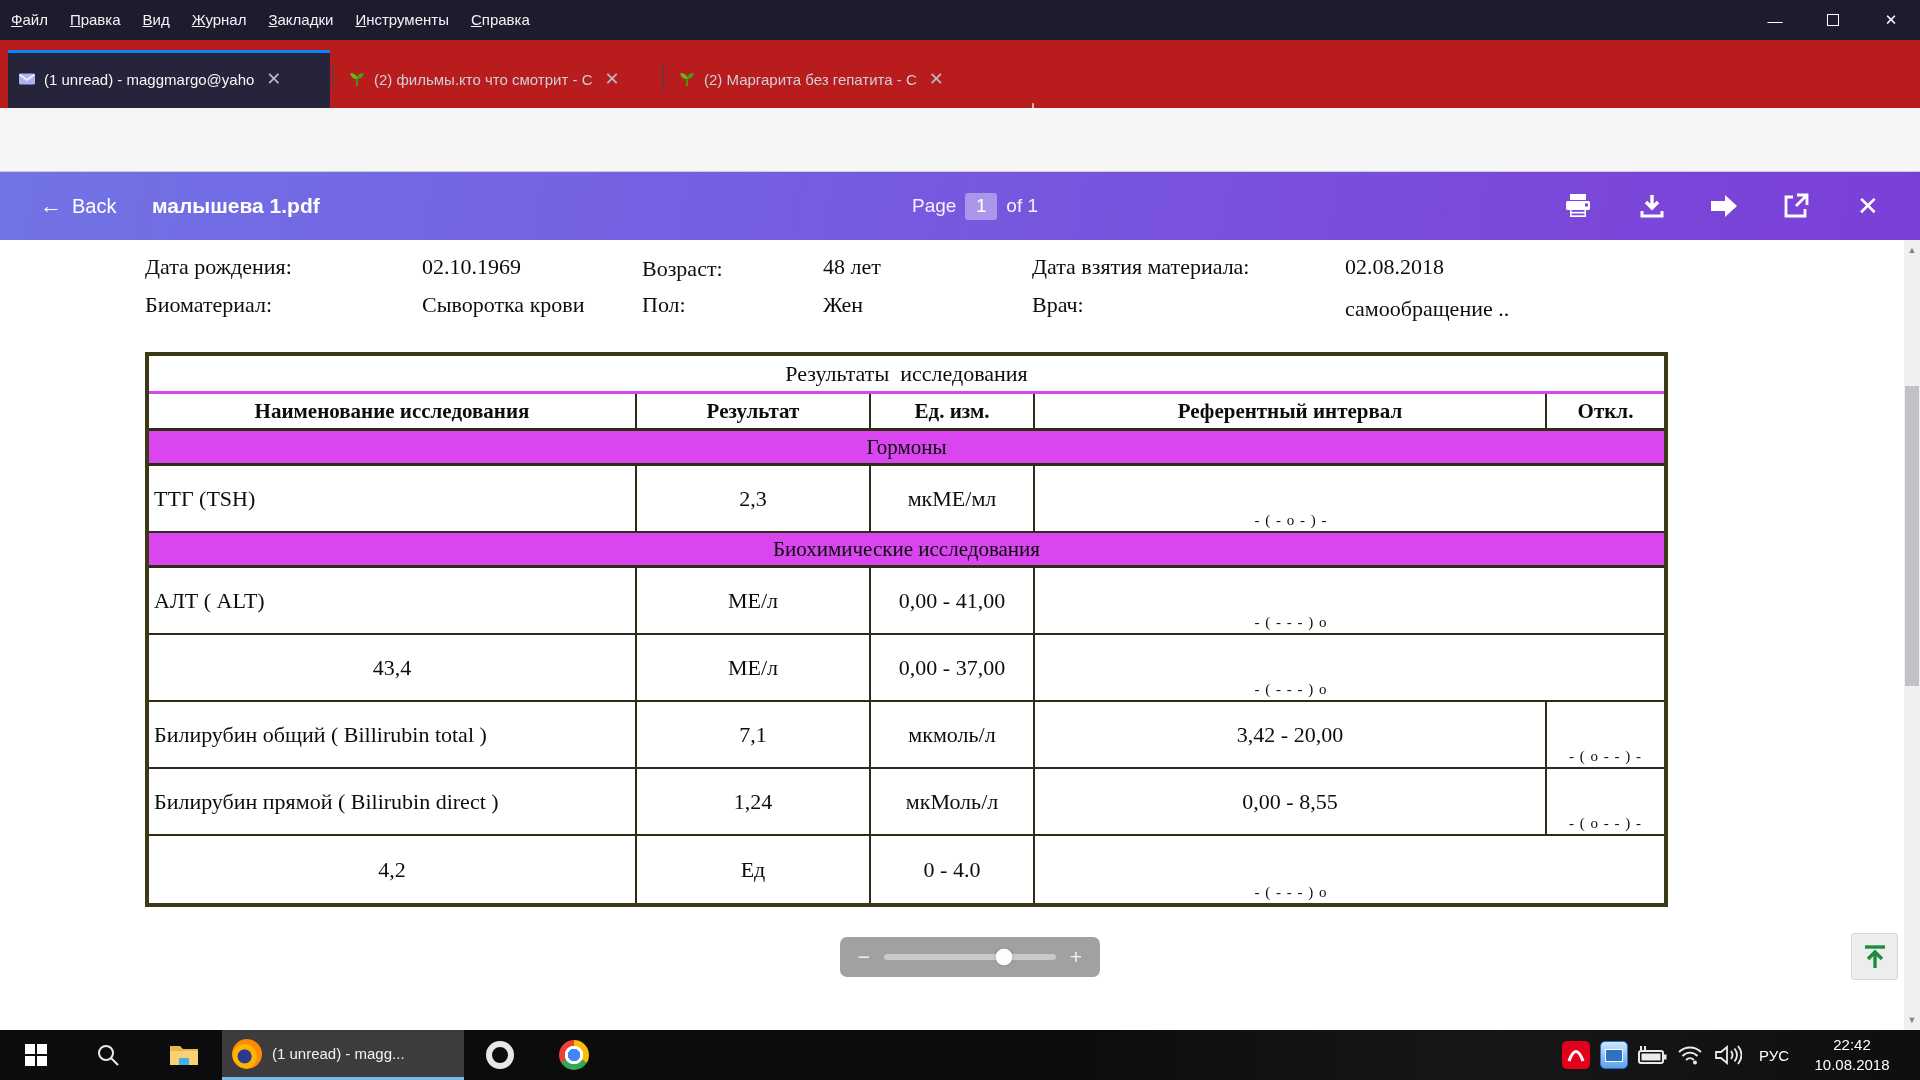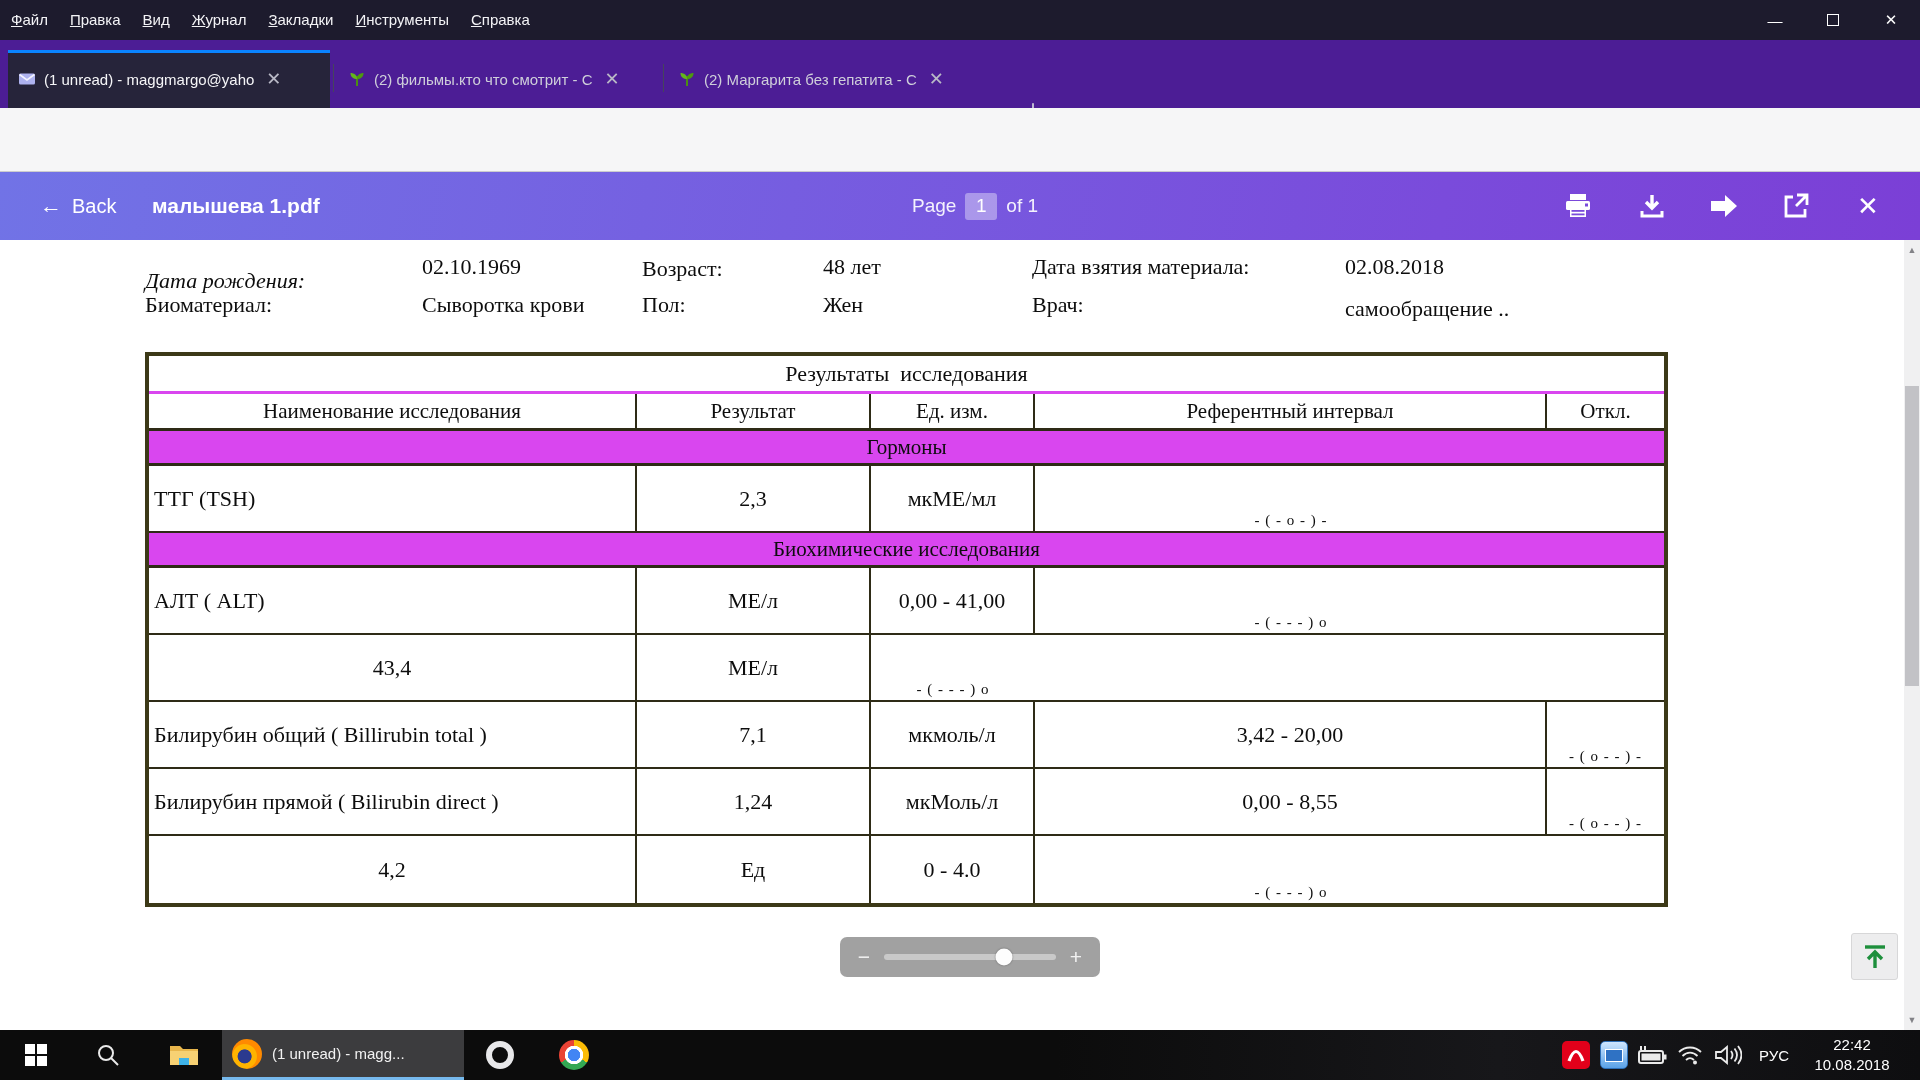--- a/index.html
+++ b/index.html
@@ -9,21 +9,21 @@
 
   
   #menubar { position:absolute; left:0; top:0; width:1920px; height:40px; background:#1d1b2d; display:flex; align-items:center; }
   .menu-item { display:inline-block; color:#f3f3f6; font-size:15px; padding:0 11px; line-height:40px; cursor:default; }
   .menu-item::first-letter { text-decoration:underline; }
   #win-controls { position:absolute; right:0; top:0; height:40px; display:flex; }
   .win-btn { width:58px; height:40px; color:#fff; font-size:15px; display:flex; align-items:center; justify-content:center; }
   .win-restore-box { width:12px; height:12px; border:1.5px solid #fff; }
 
   
-  #tabbar { position:absolute; left:0; top:40px; width:1920px; height:68px; background:#4c1d95; }
+  #tabbar { position:absolute; left:0; top:40px; width:1920px; height:68px; background:#b91c1c; }
   .tab { position:absolute; top:10px; height:58px; display:flex; align-items:center; padding:0 10px; color:#cfcfda; font-size:15px; }
   .tab.active { background:#26243a; box-shadow:inset 0 3px 0 #0a84ff; color:#f6f6f8; }
   .tab-title { white-space:nowrap; overflow:hidden; max-width:238px; margin:0 8px; }
   .tab-close { color:#b9b9c6; font-size:18px; padding:0 4px; }
   .tab-sep { position:absolute; top:24px; width:1px; height:28px; background:#46445c; }
   .favicon { width:18px; height:18px; flex:0 0 18px; }
   #new-tab { position:absolute; left:1016px; top:52px; width:34px; height:34px; color:#cfcfda; font-size:24px; display:flex; align-items:center; justify-content:center; }
 
   
   #navbar { position:absolute; left:0; top:108px; width:1920px; height:64px; background:#f6f6f7; border-bottom:1px solid #ccccce; }
@@ -56,21 +56,21 @@
 
   
   #docarea { position:absolute; left:0; top:240px; width:1904px; height:790px; background:#fff; font-family:"Liberation Serif","DejaVu Serif",serif; color:#0d0d0d; }
   .info-label, .info-value { position:absolute; font-size:22px; white-space:nowrap; }
 
   #results-table { position:absolute; left:145px; top:352px; width:1523px; border:4px solid #3c3917; background:#fff; }
   .trow { border-bottom:2px solid #2e2b16; }
   .trow:last-child { border-bottom:none; }
   .t-title { height:38px; display:flex; align-items:center; justify-content:center; font-size:22px; border-bottom:3px solid #d946ef; white-space:pre; }
   .t-head { height:37px; display:grid; grid-template-columns:488px 234px 164px 512px 1fr; border-bottom:3px solid #2e2b16; font-size:21px; }
-  .t-head .tcell { display:flex; align-items:center; justify-content:center; }
+  .t-head .tcell { display:flex; align-items:center; justify-content:center;font-weight:bold; }
   .tsec { height:35px; background:#d946ef; display:flex; align-items:center; justify-content:center; font-size:21px; border-bottom:3px solid #2e2b16; }
   .tdata { height:67px; display:grid; grid-template-columns:488px 234px 164px 512px 1fr; font-size:22px; }
   .tcell { border-right:2px solid #2e2b16; display:flex; align-items:center; justify-content:center; }
   .tcell:last-child, .cdev { border-right:none; }
   .cname { justify-content:flex-start; padding-left:5px; }
   .cdev { position:relative; }
   .devmark { position:absolute; left:0; right:0; bottom:2px; text-align:center; font-size:15px; letter-spacing:1px; }
 
   
   #zoom-overlay { position:absolute; left:840px; top:937px; width:260px; height:40px; background:rgba(125,125,125,.72); border-radius:7px; display:flex; align-items:center; padding:0 14px; z-index:5; font-family:"Liberation Sans",sans-serif; }
@@ -255,21 +255,21 @@
     <div class="pdf-action" style="left:1780px;">
       <svg width="26" height="26" viewBox="0 0 26 26">
           <path d="M10 4 H3 V23 H22 V16" fill="none" stroke="#fff" stroke-width="2.8"></path>
           <path d="M14 2 h10 v10 M24 2 L13 13" stroke="#fff" stroke-width="2.8" fill="none"></path>
         </svg>
     </div>
     <div class="pdf-action" style="left:1852px; color:#fff; font-size:26px;">✕</div>
   </div>
 
   <div id="docarea">
-    <span class="info-label" style="left:145px; top:28px;font-style:italic;">Дата рождения:</span>
+    <span class="info-label" style="left:145px; top:14px;">Дата рождения:</span>
     <span class="info-value" style="left:422px; top:14px;">02.10.1969</span>
     <span class="info-label" style="left:642px; top:16px;">Возраст:</span>
     <span class="info-value" style="left:823px; top:14px;">48 лет</span>
     <span class="info-label" style="left:1032px; top:14px;">Дата взятия материала:</span>
     <span class="info-value" style="left:1345px; top:14px;">02.08.2018</span>
     <span class="info-label" style="left:145px; top:52px;">Биоматериал:</span>
     <span class="info-value" style="left:422px; top:52px;">Сыворотка крови</span>
     <span class="info-label" style="left:642px; top:52px;">Пол:</span>
     <span class="info-value" style="left:823px; top:52px;">Жен</span>
     <span class="info-label" style="left:1032px; top:52px;">Врач:</span>
@@ -299,20 +299,21 @@
             <div class="tcell cname">АЛТ ( ALT)</div>
             <div class="tcell">МЕ/л</div>
             <div class="tcell">0,00 - 41,00</div>
             <div class="tcell cdev">
               <span class="devmark">- ( - - - ) o</span>
             </div>
           </div>
           <div class="trow tdata">
             <div class="tcell">43,4</div>
             <div class="tcell">МЕ/л</div>
+            <div class="tcell">0,00 - 37,00</div>
             <div class="tcell cdev">
               <span class="devmark">- ( - - - ) o</span>
             </div>
           </div>
           <div class="trow tdata">
             <div class="tcell cname">Билирубин общий ( Billirubin total )</div>
             <div class="tcell">7,1</div>
             <div class="tcell">мкмоль/л</div>
             <div class="tcell">3,42 - 20,00</div>
             <div class="tcell cdev">

